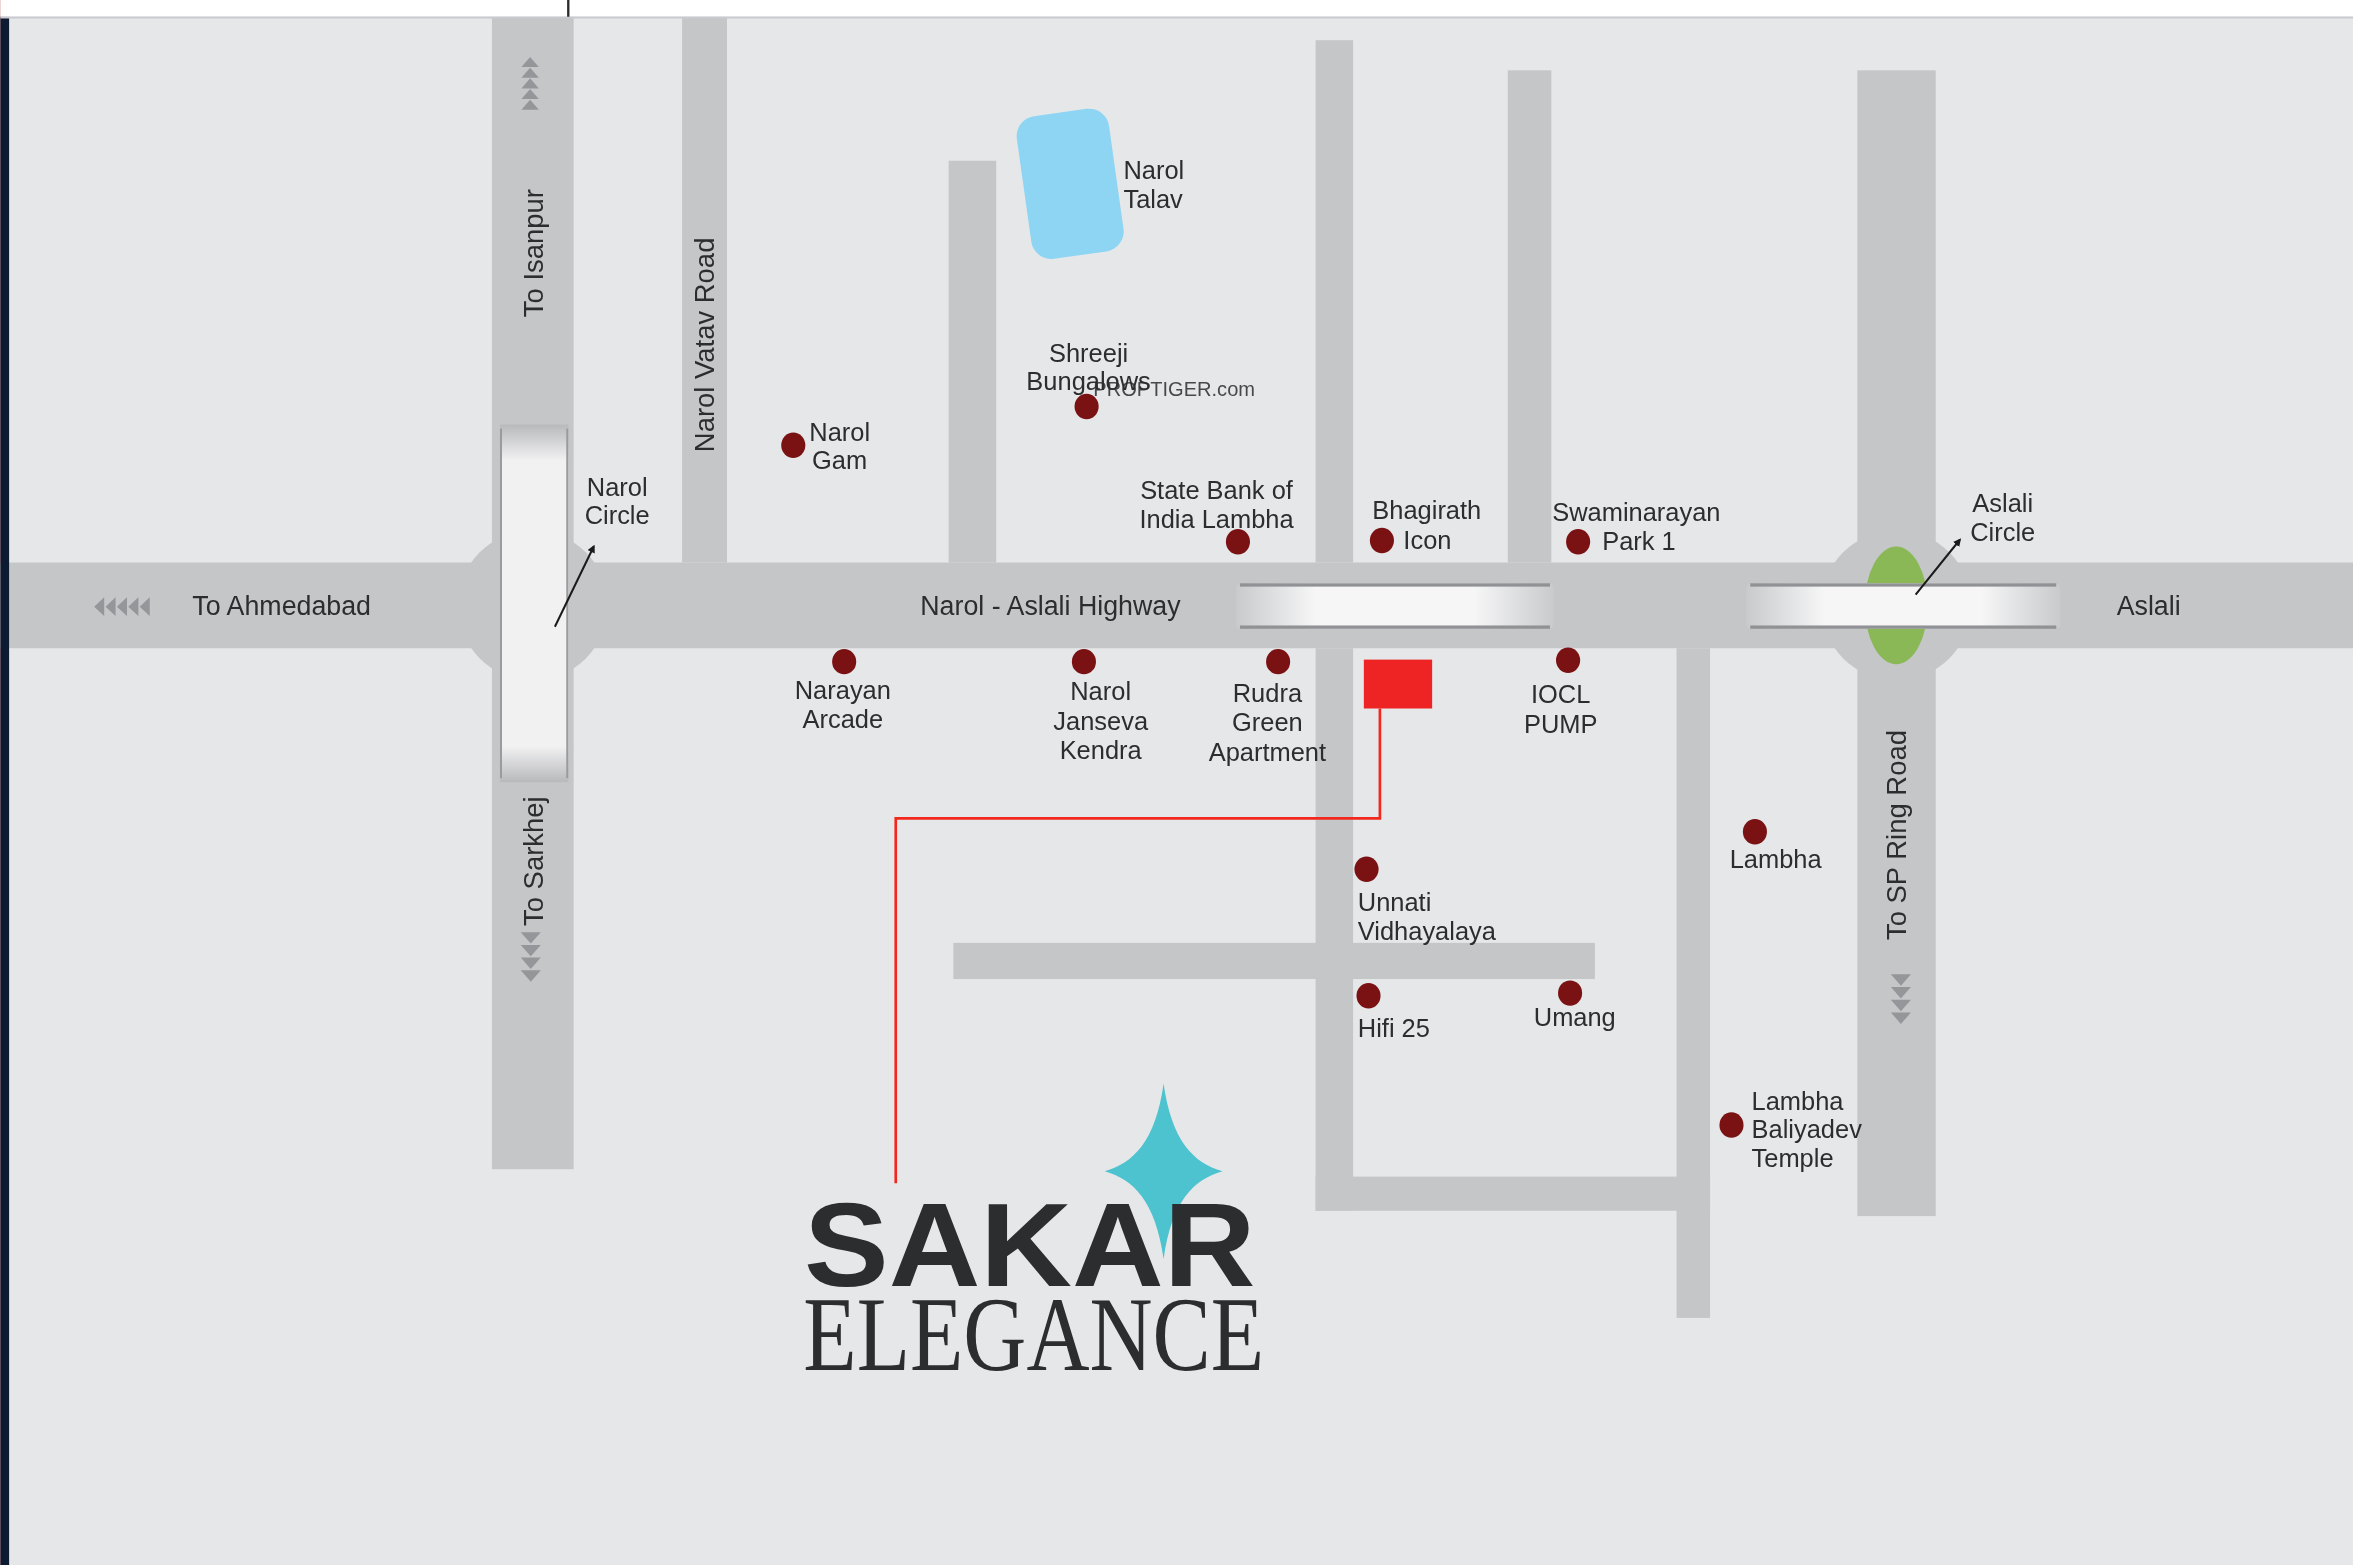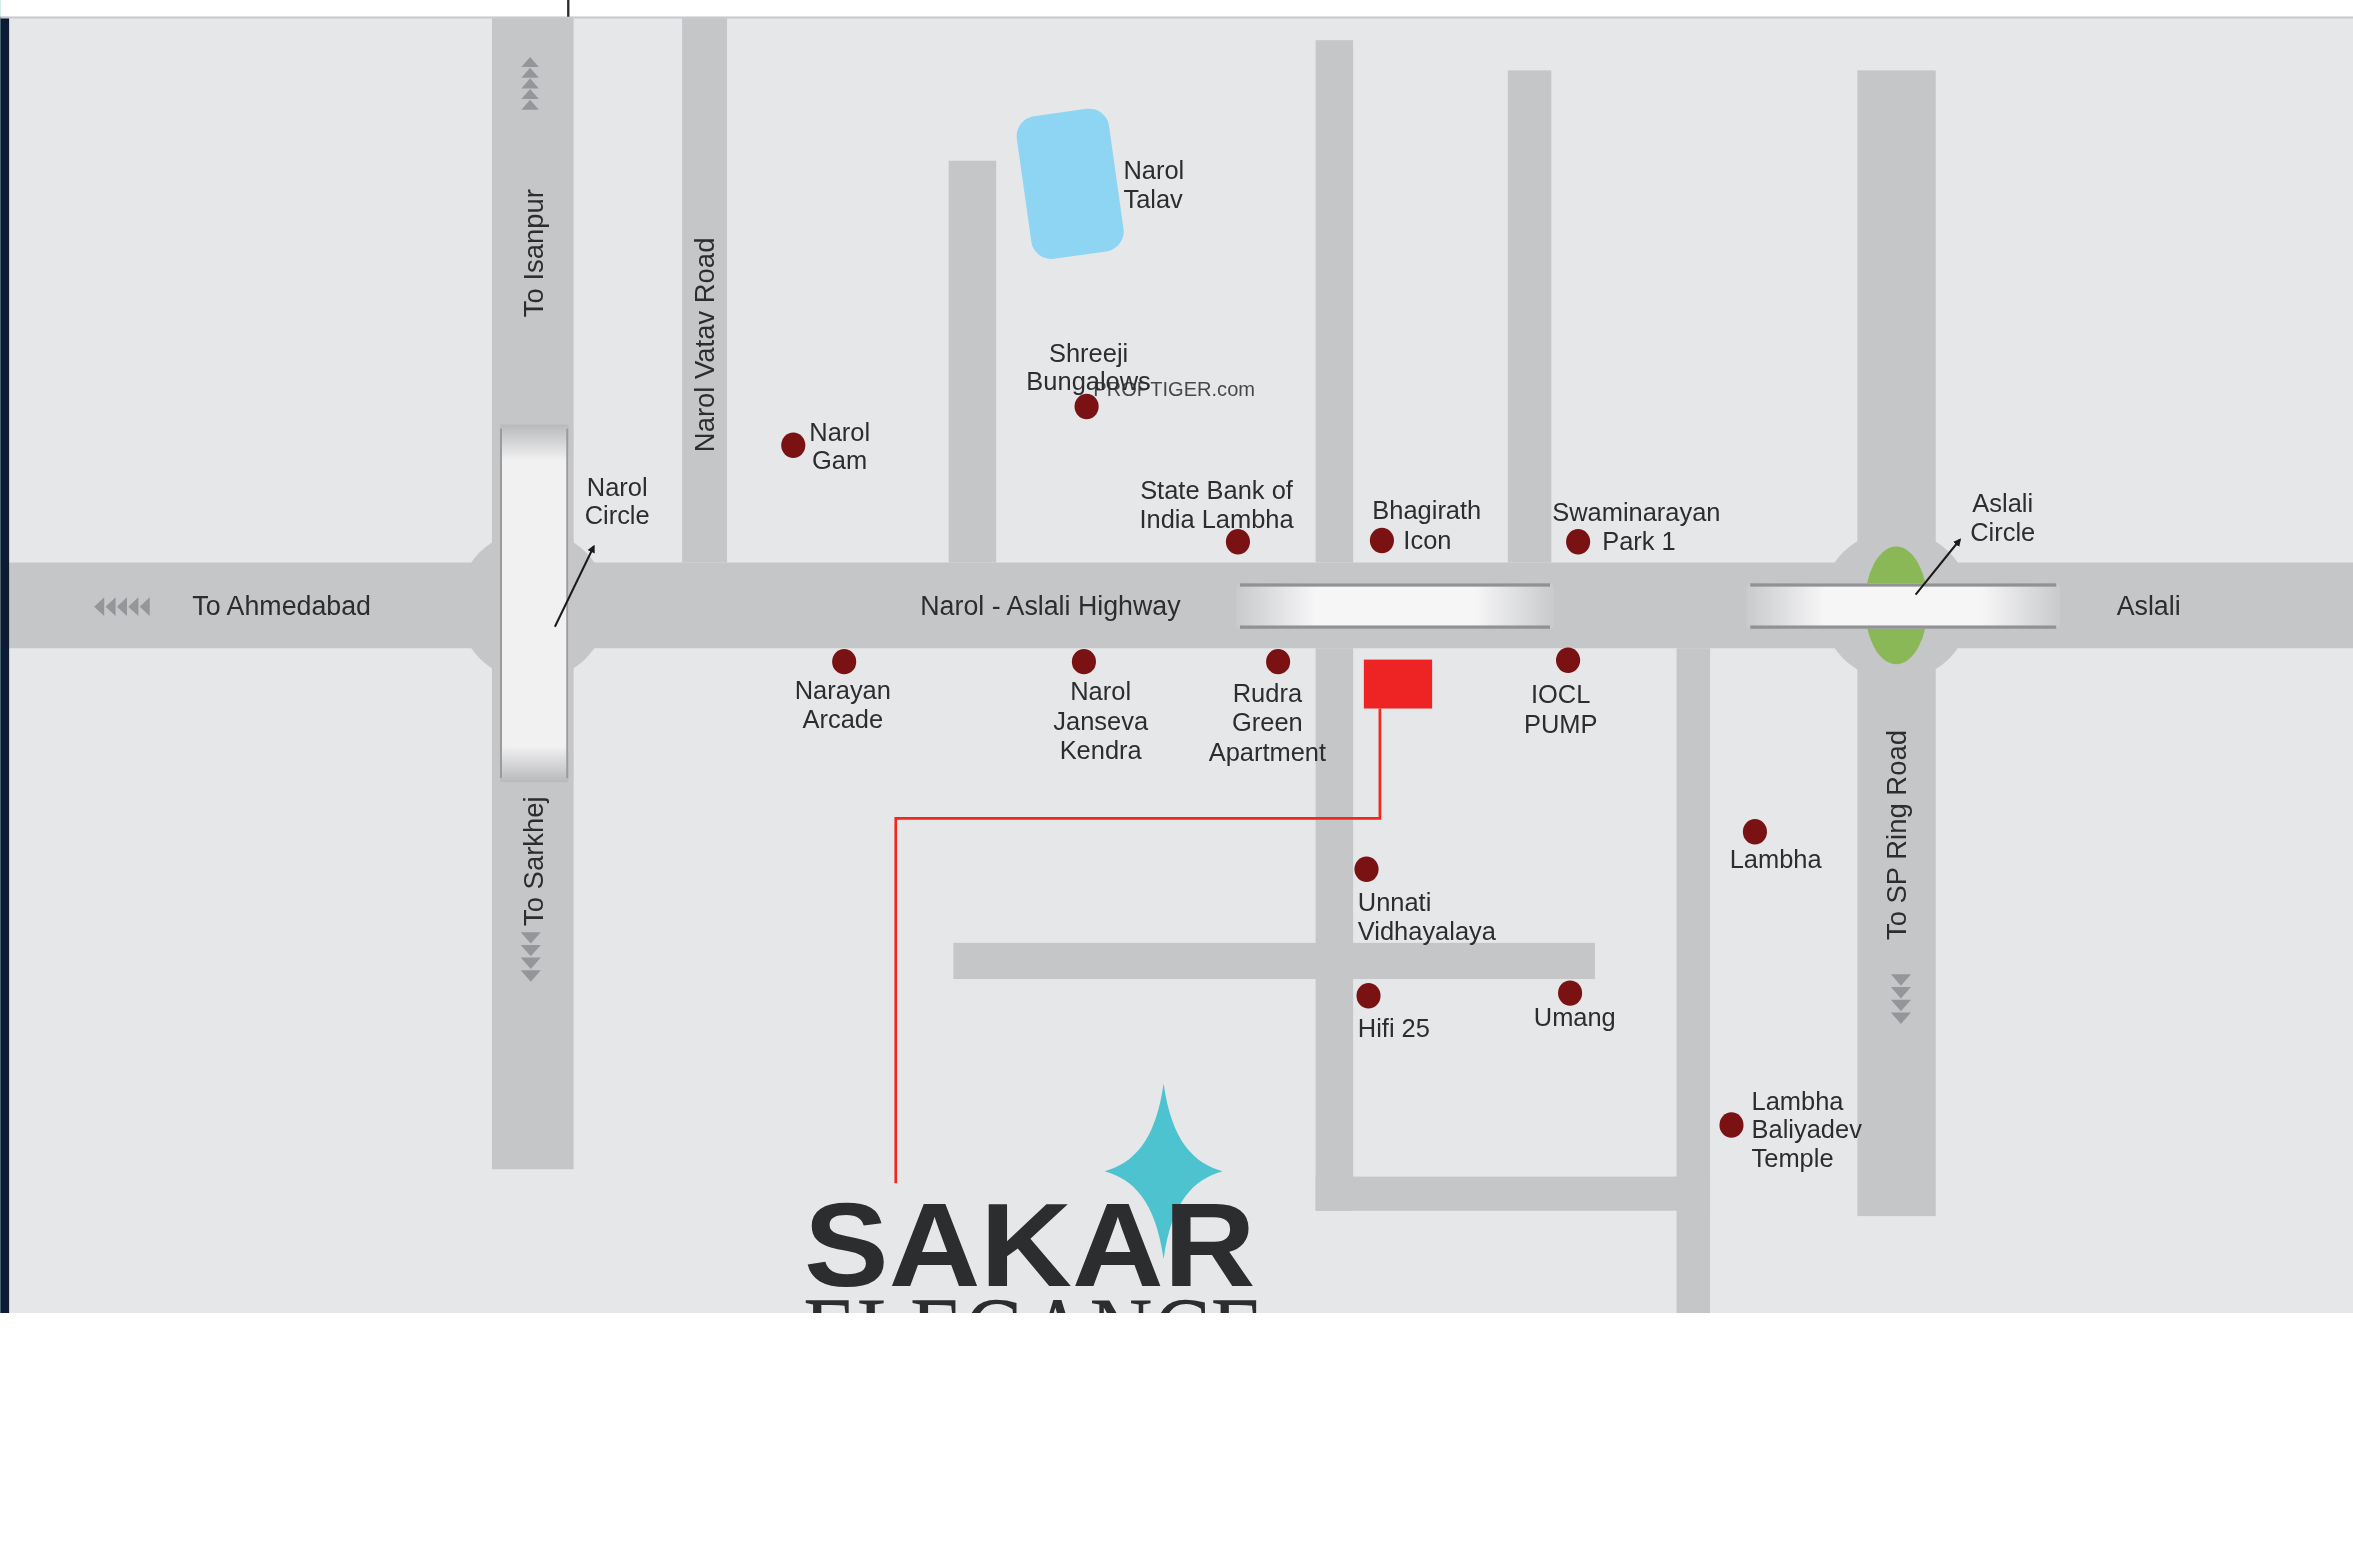--- a/index.html
+++ b/index.html
@@ -1,16 +1,16 @@
 <!DOCTYPE html>
 <html style="font-size:10.7px"><head>
 <meta charset="utf-8">
 <style>
   html,body{margin:0;padding:0;background:#ffffff;}
-  #map-root{position:relative;width:2354px;height:1313px;overflow:hidden;background:#14b8a6;}
+  #map-root{position:relative;width:2354px;height:1565px;overflow:hidden;background:#b91c1c;}
   #map-svg{position:absolute;left:0;top:0;width:2354px;height:1565px;display:block;}
   #map-svg text{font-family:"Liberation Sans",sans-serif;fill:#2c2d2f;}
 </style>
 </head>
 <body>
 
 <div id="map-root">
   <svg id="map-svg" viewBox="0 0 3514 2337">
       <defs>
         <linearGradient id="gradMedian" x1="0" y1="0" x2="0" y2="1">

